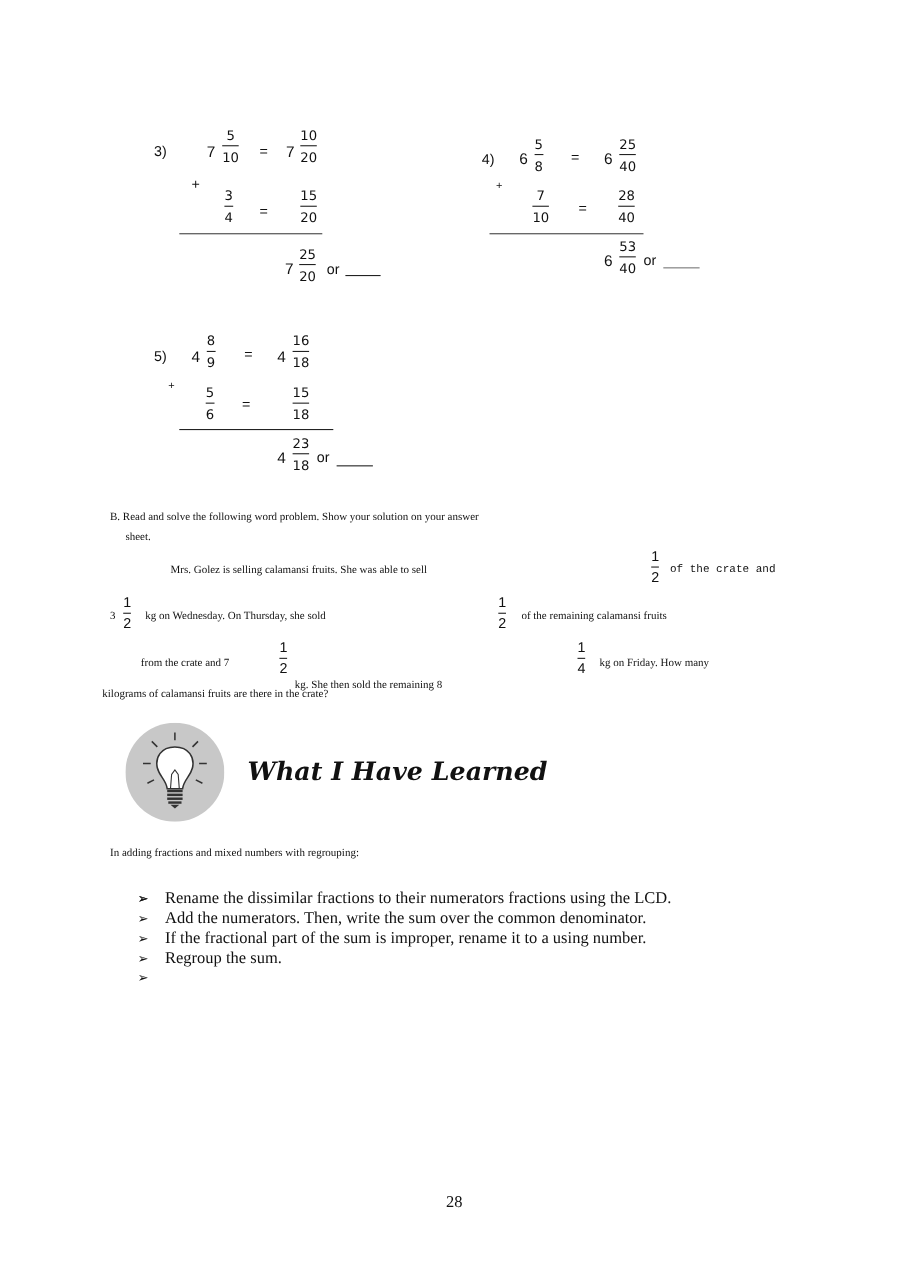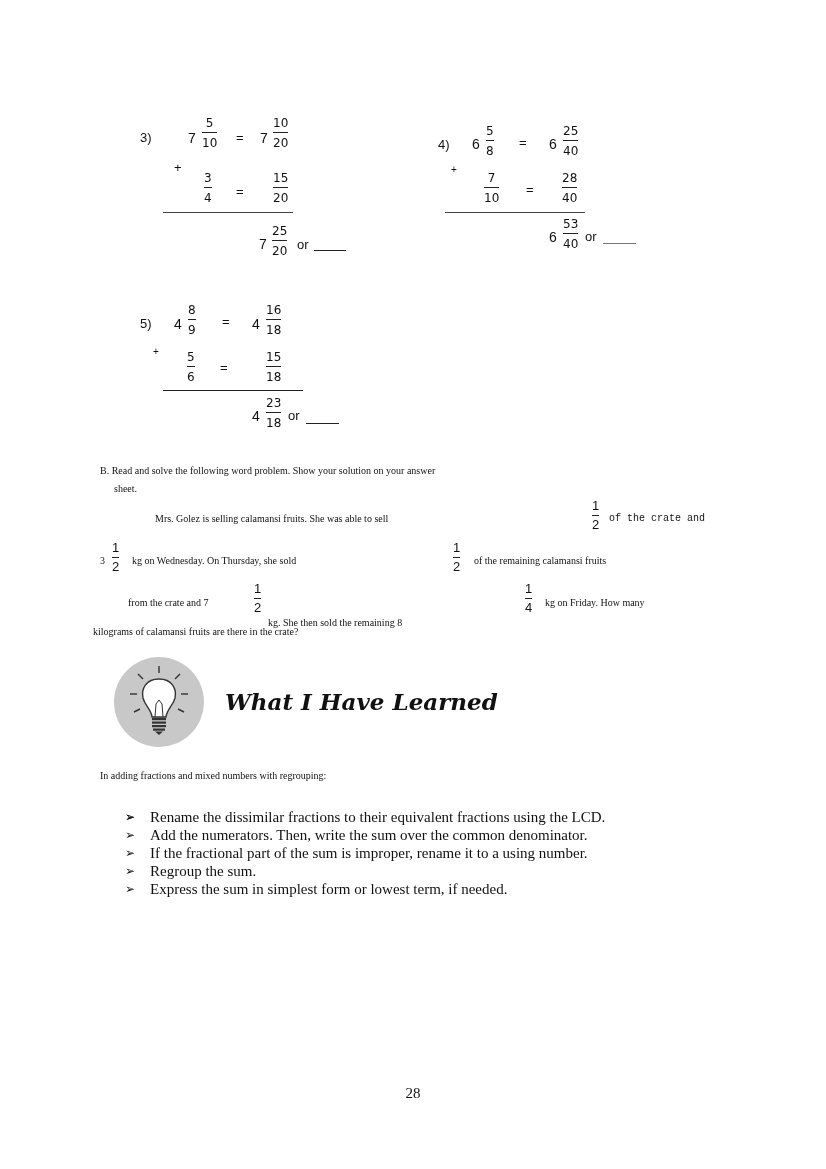--- a/index.html
+++ b/index.html
@@ -211,20 +211,20 @@
       </g>
     </svg>
   </div>
   <div class="heading" style="left:225px;top:688px;">What I Have Learned</div>
 </div>
 
 <div class="prose" style="left:100px;top:767px;">In adding fractions and mixed numbers with regrouping:</div>
 
 <ul class="bullets">
   <li><span class="arrow">➢</span></li>
-  <li><span class="arrow">➢</span><span>Rename the dissimilar fractions to their equivalent fractions using the LCD.</span></li>
+  <li><span class="arrow">➢</span><span>Rename the dissimilar fractions to their numerators fractions using the LCD.</span></li>
   <li><span class="arrow">➢</span><span>Add the numerators. Then, write the sum over the common denominator.</span></li>
   <li><span class="arrow">➢</span><span>If the fractional part of the sum is improper, rename it to a using number.</span></li>
   <li><span class="arrow">➢</span><span>Regroup the sum.</span></li>
-  <li><span class="arrow">➢</span><span>Express the sum in simplest form or lowest term, if needed.</span></li>
+  <li><span class="arrow">➢</span></li>
 </ul>
 
 <div class="pagenum">28</div>
 
 </body></html>

